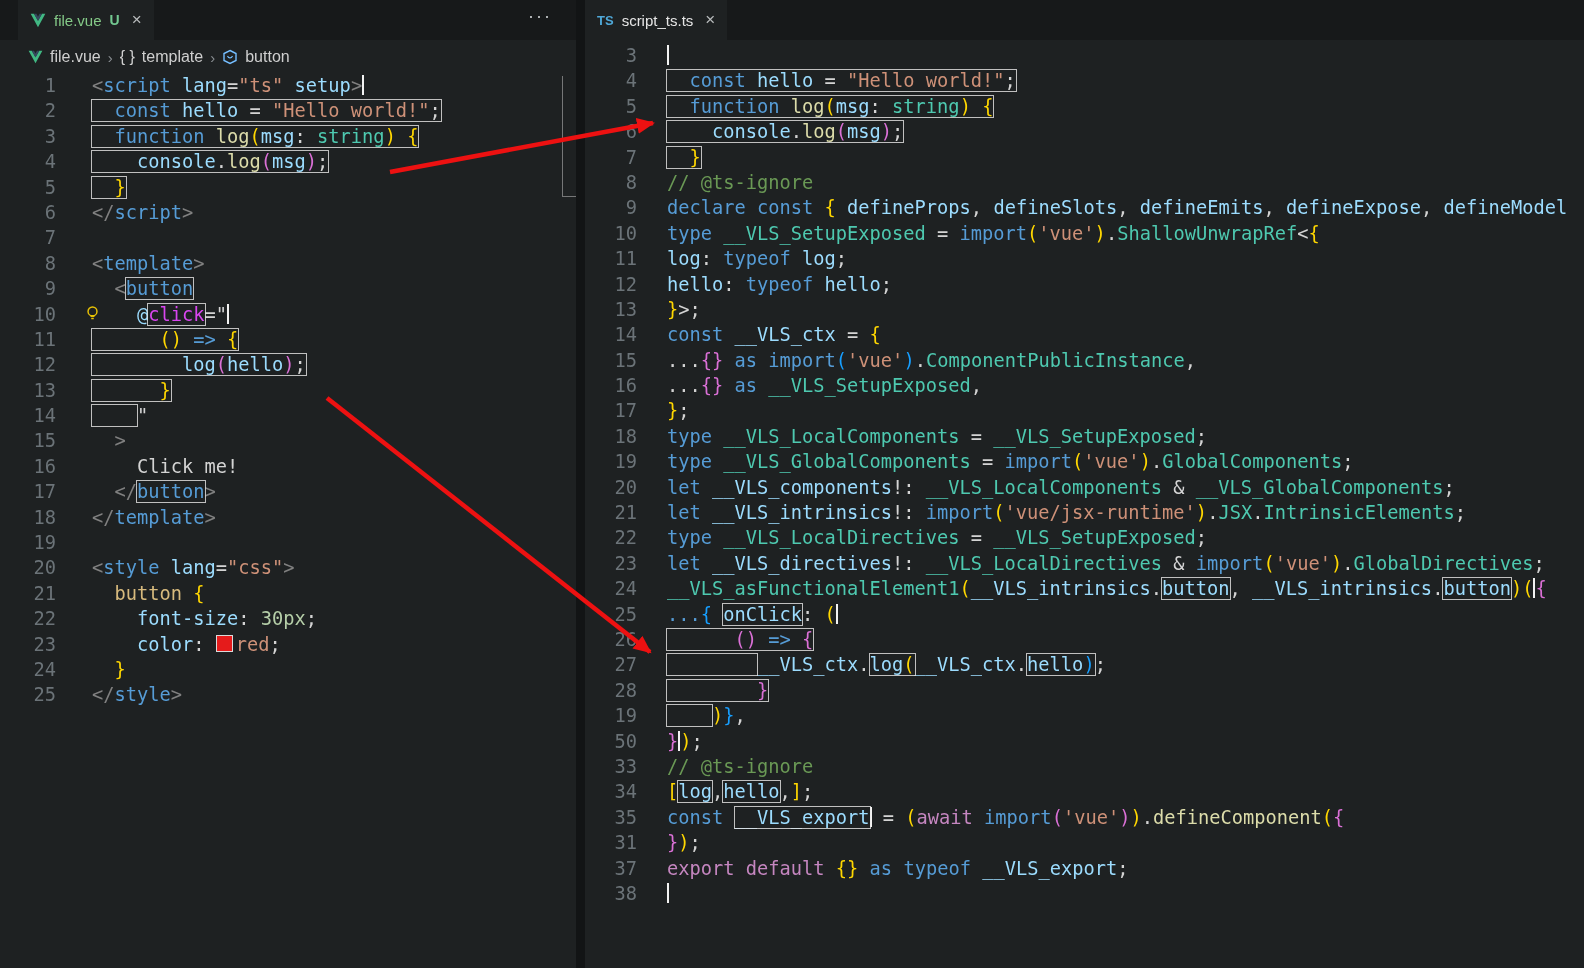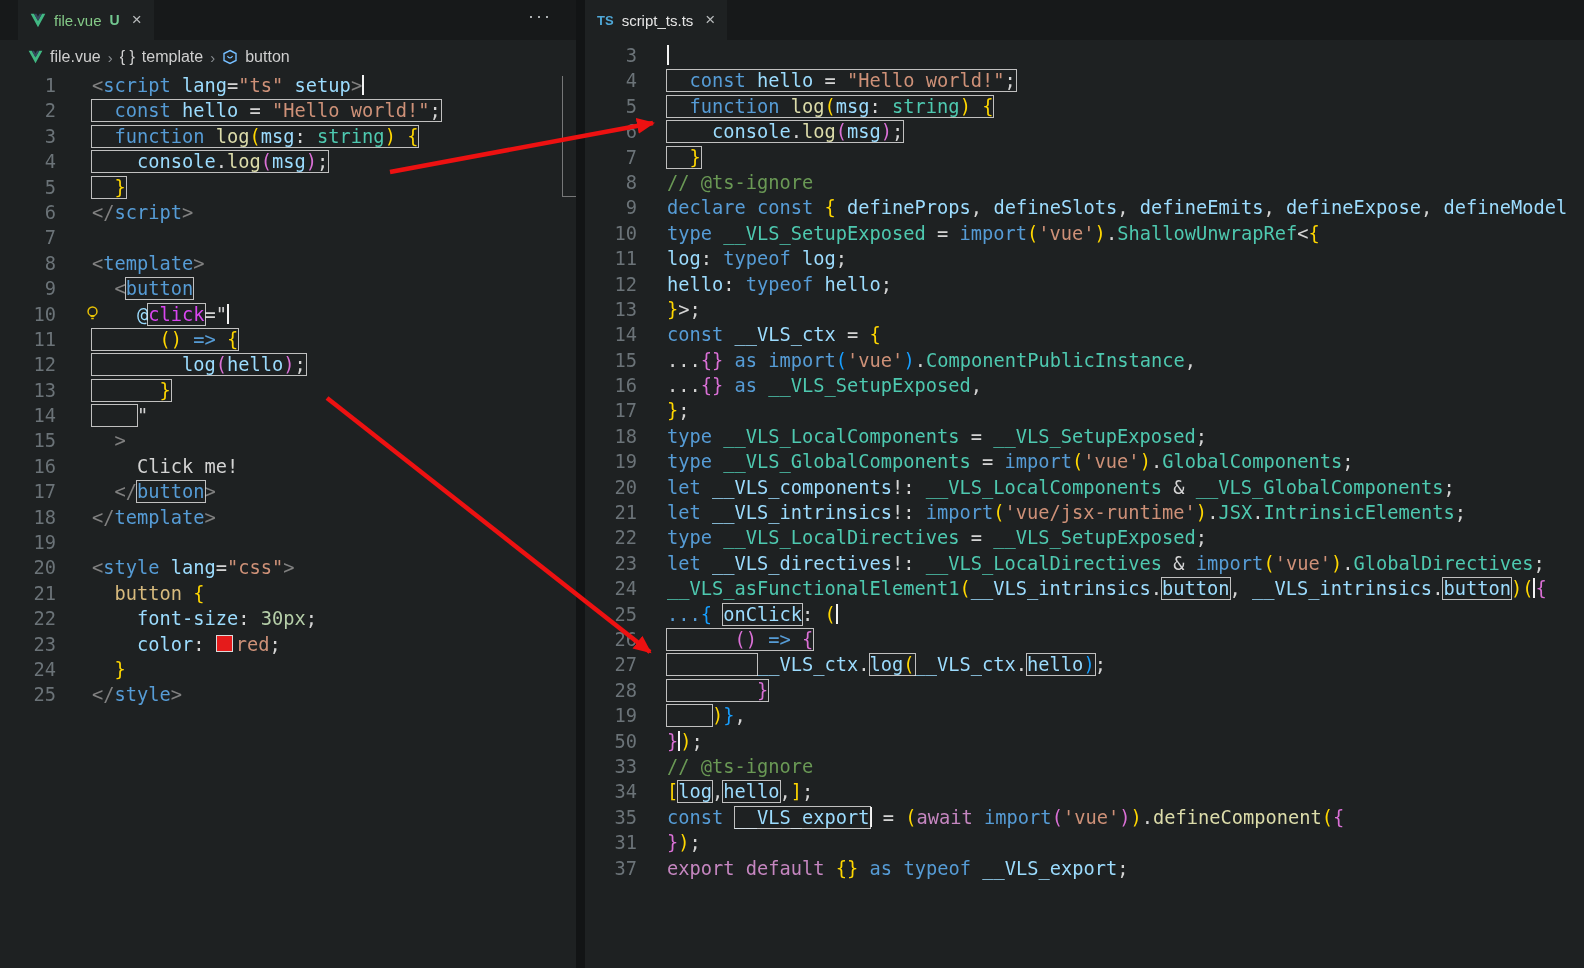--- a/index.html
+++ b/index.html
@@ -128,20 +128,21 @@
     <div class="line"><span class="ln">26</span><span class="code"><span class="mapbox"><span style="color: rgb(212, 212, 212);">      </span><span style="color: rgb(218, 112, 214);">()</span><span style="color: rgb(212, 212, 212);"> </span><span style="color: rgb(86, 156, 214);">=&gt;</span><span style="color: rgb(212, 212, 212);"> </span><span style="color: rgb(218, 112, 214);">{</span></span></span></div>
     <div class="line"><span class="ln">27</span><span class="code"><span class="mapbox"><span style="color: rgb(212, 212, 212);">        </span></span><span style="color: rgb(156, 220, 254);">__VLS_ctx</span><span style="color: rgb(212, 212, 212);">.</span><span class="mapbox"><span style="color: rgb(156, 220, 254);">log</span><span style="color: rgb(255, 215, 0);">(</span></span><span style="color: rgb(156, 220, 254);">__VLS_ctx</span><span style="color: rgb(212, 212, 212);">.</span><span class="mapbox"><span style="color: rgb(156, 220, 254);">hello</span><span style="color: rgb(23, 159, 255);">)</span></span><span style="color: rgb(212, 212, 212);">;</span></span></div>
     <div class="line"><span class="ln">28</span><span class="code"><span class="mapbox"><span style="color: rgb(212, 212, 212);">        </span><span style="color: rgb(218, 112, 214);">}</span></span></span></div>
     <div class="line"><span class="ln">19</span><span class="code"><span class="mapbox"><span style="color: rgb(212, 212, 212);">    </span></span><span style="color: rgb(255, 215, 0);">)</span><span style="color: rgb(23, 159, 255);">}</span><span style="color: rgb(212, 212, 212);">,</span></span></div>
     <div class="line"><span class="ln">50</span><span class="code"><span style="color: rgb(218, 112, 214);">}</span><span class="caret"></span><span style="color: rgb(255, 215, 0);">)</span><span style="color: rgb(212, 212, 212);">;</span></span></div>
     <div class="line"><span class="ln">33</span><span class="code"><span style="color: rgb(106, 153, 85);">// @ts-ignore</span></span></div>
     <div class="line"><span class="ln">34</span><span class="code"><span style="color: rgb(255, 215, 0);">[</span><span class="mapbox"><span style="color: rgb(156, 220, 254);">log</span></span><span style="color: rgb(212, 212, 212);">,</span><span class="mapbox"><span style="color: rgb(156, 220, 254);">hello</span></span><span style="color: rgb(212, 212, 212);">,</span><span style="color: rgb(255, 215, 0);">]</span><span style="color: rgb(212, 212, 212);">;</span></span></div>
     <div class="line"><span class="ln">35</span><span class="code"><span style="color: rgb(86, 156, 214);">const</span><span style="color: rgb(212, 212, 212);"> </span><span class="mapbox"><span style="color: rgb(156, 220, 254);">__VLS_export</span></span><span class="caret"></span><span style="color: rgb(212, 212, 212);"> = </span><span style="color: rgb(255, 215, 0);">(</span><span style="color: rgb(197, 134, 192);">await</span><span style="color: rgb(212, 212, 212);"> </span><span style="color: rgb(86, 156, 214);">import</span><span style="color: rgb(218, 112, 214);">(</span><span style="color: rgb(206, 145, 120);">'vue'</span><span style="color: rgb(218, 112, 214);">)</span><span style="color: rgb(255, 215, 0);">)</span><span style="color: rgb(212, 212, 212);">.</span><span style="color: rgb(220, 220, 170);">defineComponent</span><span style="color: rgb(255, 215, 0);">(</span><span style="color: rgb(218, 112, 214);">{</span></span></div>
     <div class="line"><span class="ln">31</span><span class="code"><span style="color: rgb(218, 112, 214);">}</span><span style="color: rgb(255, 215, 0);">)</span><span style="color: rgb(212, 212, 212);">;</span></span></div>
     <div class="line"><span class="ln">37</span><span class="code"><span style="color: rgb(197, 134, 192);">export</span><span style="color: rgb(212, 212, 212);"> </span><span style="color: rgb(197, 134, 192);">default</span><span style="color: rgb(212, 212, 212);"> </span><span style="color: rgb(255, 215, 0);">{}</span><span style="color: rgb(212, 212, 212);"> </span><span style="color: rgb(86, 156, 214);">as</span><span style="color: rgb(212, 212, 212);"> </span><span style="color: rgb(86, 156, 214);">typeof</span><span style="color: rgb(212, 212, 212);"> </span><span style="color: rgb(156, 220, 254);">__VLS_export</span><span style="color: rgb(212, 212, 212);">;</span></span></div>
+    <div class="line"><span class="ln">38</span><span class="code"><span class="caret"></span></span></div>
   </div>
 
 <svg class="bulb" width="17" height="17" viewBox="0 0 16 16">
   <circle cx="8" cy="6" r="4.2" fill="none" stroke="#e8c205" stroke-width="1.4"></circle>
   <path d="M6.2 10.5h3.6M6.8 12.6h2.4" stroke="#e8c205" stroke-width="1.4" fill="none"></path>
 </svg>
 
 <div class="artifact" style="left:562px;top:76px;width:1px;height:120px;"></div>
 <div class="artifact" style="left:562px;top:196px;width:14px;height:1px;"></div>
 

